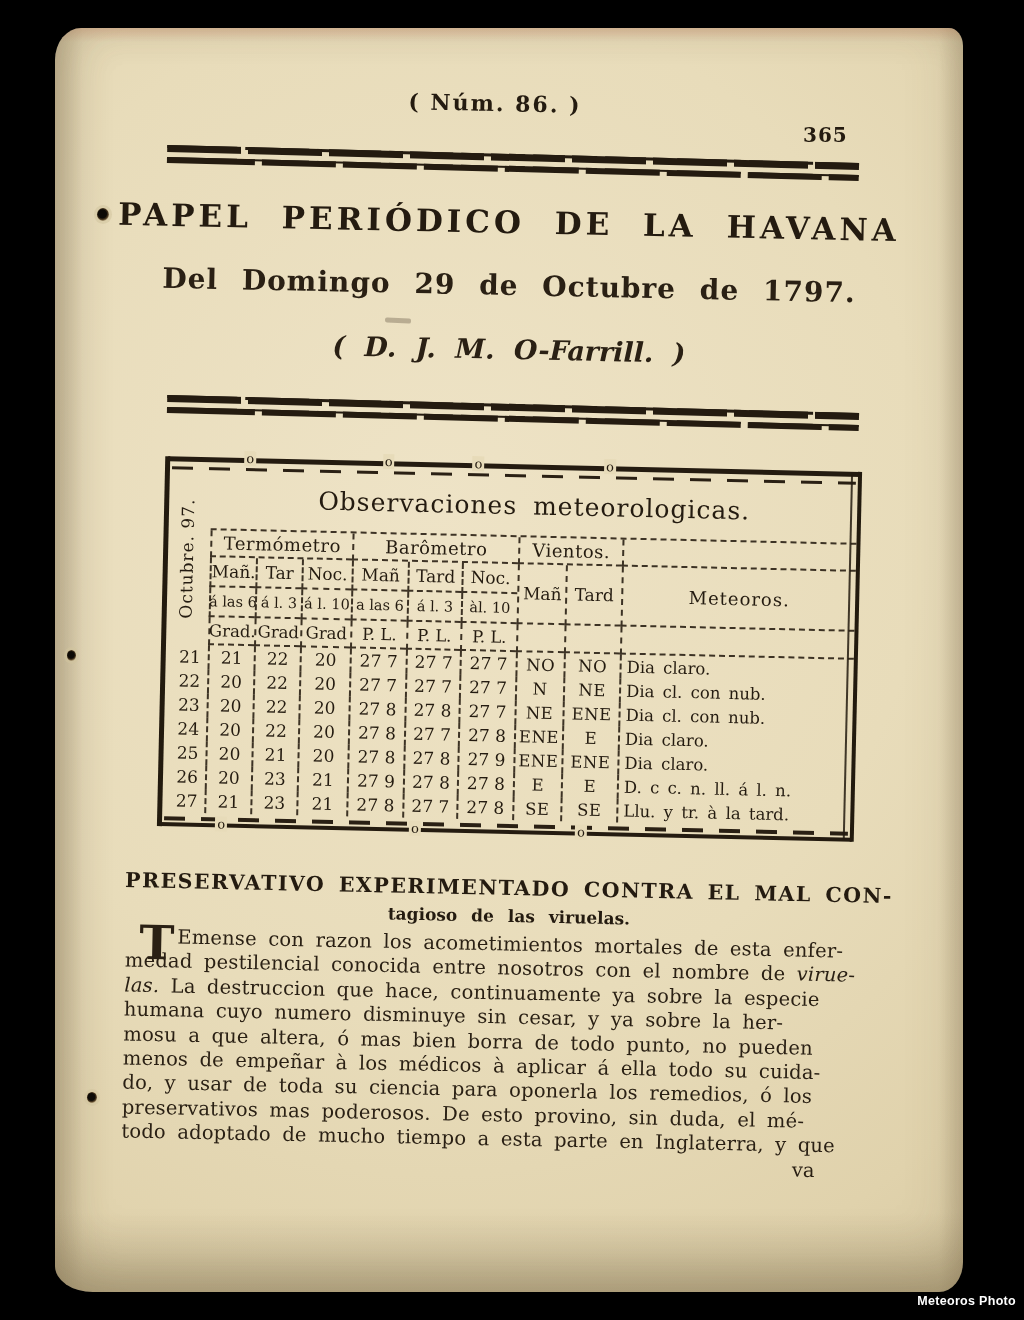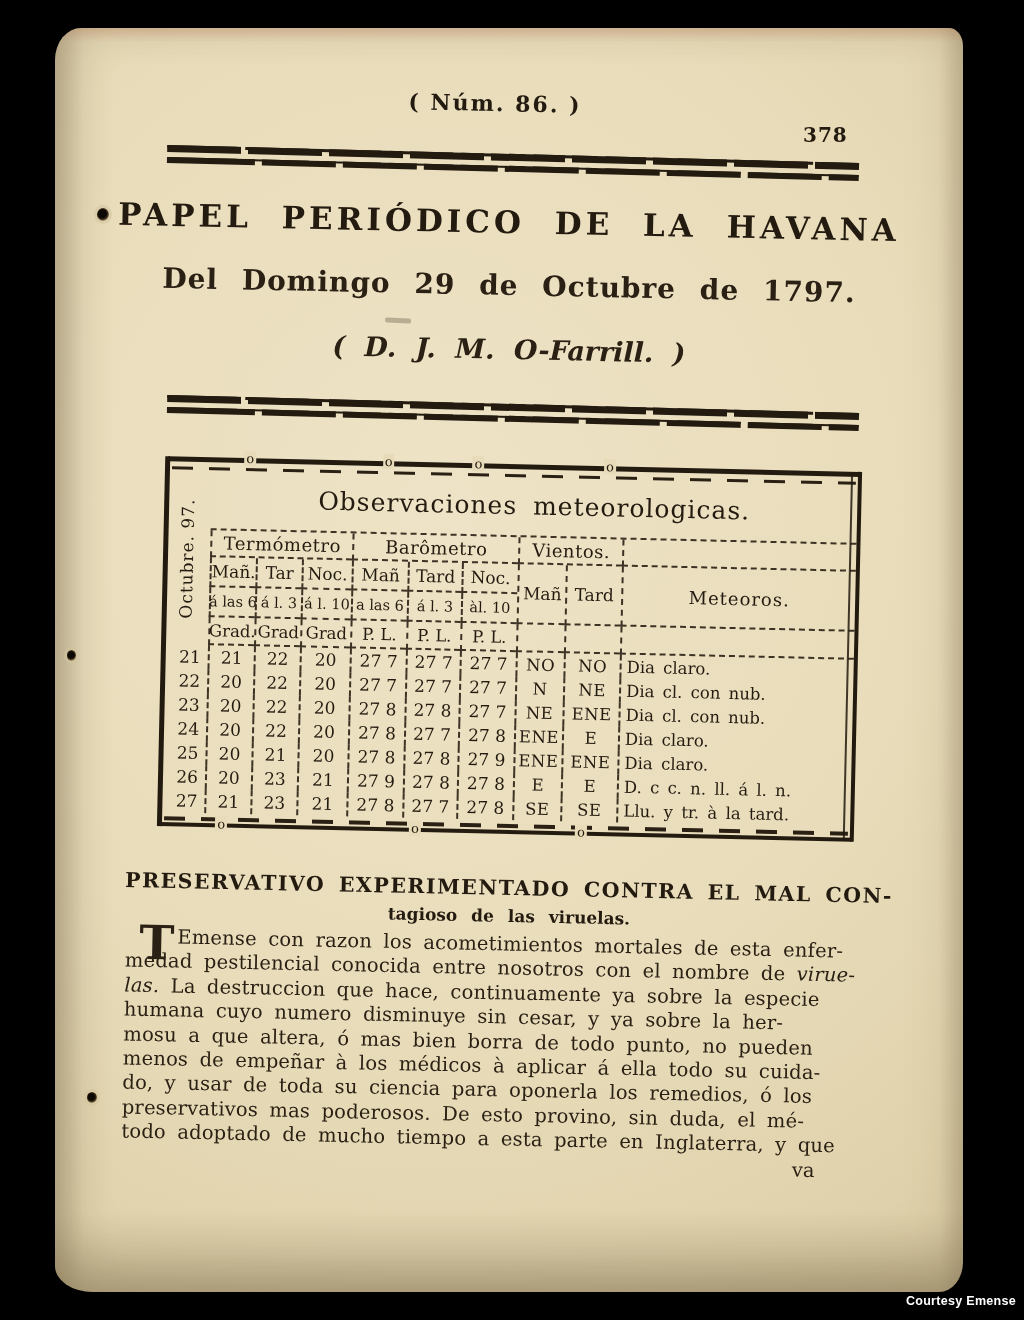--- a/index.html
+++ b/index.html
@@ -114,21 +114,21 @@
 </head>
 <body>
 
 <div class="paper">
   <div class="hole h1"></div>
   <div class="hole h2"></div>
   <div class="hole h3"></div>
   <div class="speck" style="left:330px;top:290px;transform:rotate(3deg);opacity:.5;"></div>
 
   <div class="issue rot">( Núm. 86. )</div>
-  <div class="pagenum">378</div>
+  <div class="pagenum">365</div>
 
   <div class="band band1">
       <i></i>
       <i></i>
     </div>
 
   <div class="mast-title rot">PAPEL PERIÓDICO DE LA HAVANA</div>
   <div class="mast-date rot">Del Domingo 29 de Octubre de 1797.</div>
   <div class="mast-editor rot">( D. J. M. O-Farrill. )</div>
 
@@ -268,13 +268,13 @@
         <div class="bline"><span>mosu a que altera, ó mas bien borra de todo punto, no pueden</span></div>
         <div class="bline"><span>menos de empeñar à los médicos à aplicar á ella todo su cuida-</span></div>
         <div class="bline"><span>do, y usar de toda su ciencia para oponerla los remedios, ó los</span></div>
         <div class="bline"><span>preservativos mas poderosos. De esto provino, sin duda, el mé-</span></div>
         <div class="bline"><span>todo adoptado de mucho tiempo a esta parte en Inglaterra, y que</span></div>
       </div>
     <div class="catchword">va</div>
   </div>
 </div>
 
-<div class="credit">Courtesy Emense</div>
+<div class="credit">Meteoros Photo</div>
 
 </body></html>

